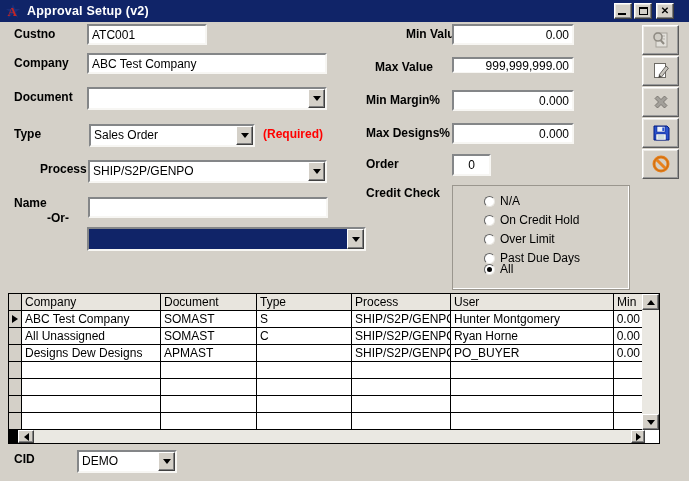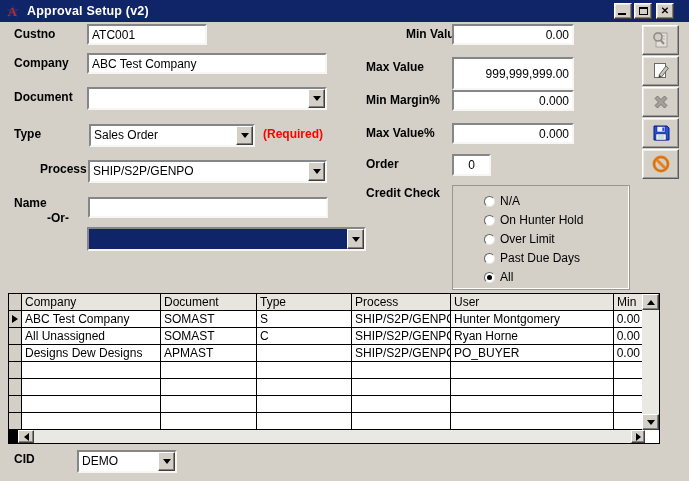--- a/index.html
+++ b/index.html
@@ -187,59 +187,59 @@
   <span class="btn">
       <span class="tri-down"></span>
     </span>
 </div>
 
 <div class="lbl" style="left:366px;top:27px;padding-left:40px;">Min Value</div>
 <div class="sunken num" style="left:452px;top:24px;width:122px;height:21px;">
   <input value="0.00" style="">
 </div>
 
-<div class="lbl" style="left:366px;top:60px;">Max Value</div>
-<div class="sunken num" style="left:452px;top:57px;width:122px;height:33px;">
+<div class="lbl" style="left:375px;top:60px;">Max Value</div>
+<div class="sunken num" style="left:452px;top:57px;width:122px;height:16px;">
   <input value="999,999,999.00" style="">
 </div>
 
 <div class="lbl" style="left:366px;top:93px;">Min Margin%</div>
 <div class="sunken num" style="left:452px;top:90px;width:122px;height:21px;">
   <input value="0.000" style="">
 </div>
 
-<div class="lbl" style="left:366px;top:126px;">Max Value%</div>
+<div class="lbl" style="left:366px;top:126px;">Max Designs%</div>
 <div class="sunken num" style="left:452px;top:123px;width:122px;height:21px;">
   <input value="0.000" style="">
 </div>
 
 <div class="lbl" style="left:366px;top:157px;">Order</div>
 <div class="sunken ctr" style="left:452px;top:154px;width:39px;height:22px;">
   <input value="0" style="">
 </div>
 
 <div class="lbl" style="left:366px;top:186px;">Credit Check</div>
 <div class="groupbox" style="left:452px;top:185px;width:178px;height:105px;">
   <div class="radio-row" style="top:8px;">
     <span class="radio-circle"></span>
     <span class="radio-label">N/A</span>
   </div>
   <div class="radio-row" style="top:27px;">
     <span class="radio-circle"></span>
-    <span class="radio-label">On Hunter Hold</span>
+    <span class="radio-label">On Credit Hold</span>
   </div>
   <div class="radio-row" style="top:46px;">
     <span class="radio-circle"></span>
     <span class="radio-label">Over Limit</span>
   </div>
   <div class="radio-row" style="top:65px;">
     <span class="radio-circle"></span>
     <span class="radio-label">Past Due Days</span>
   </div>
-  <div class="radio-row" style="top:84px;text-align:right;">
+  <div class="radio-row" style="top:76px;text-align:right;">
     <span class="radio-circle">
         <span class="radio-dot" style="display: block;"></span>
       </span>
     <span class="radio-label">All</span>
   </div>
 </div>
 
 <div class="toolbar">
   <div class="tool-btn">
     <svg viewBox="0 0 20 20">

